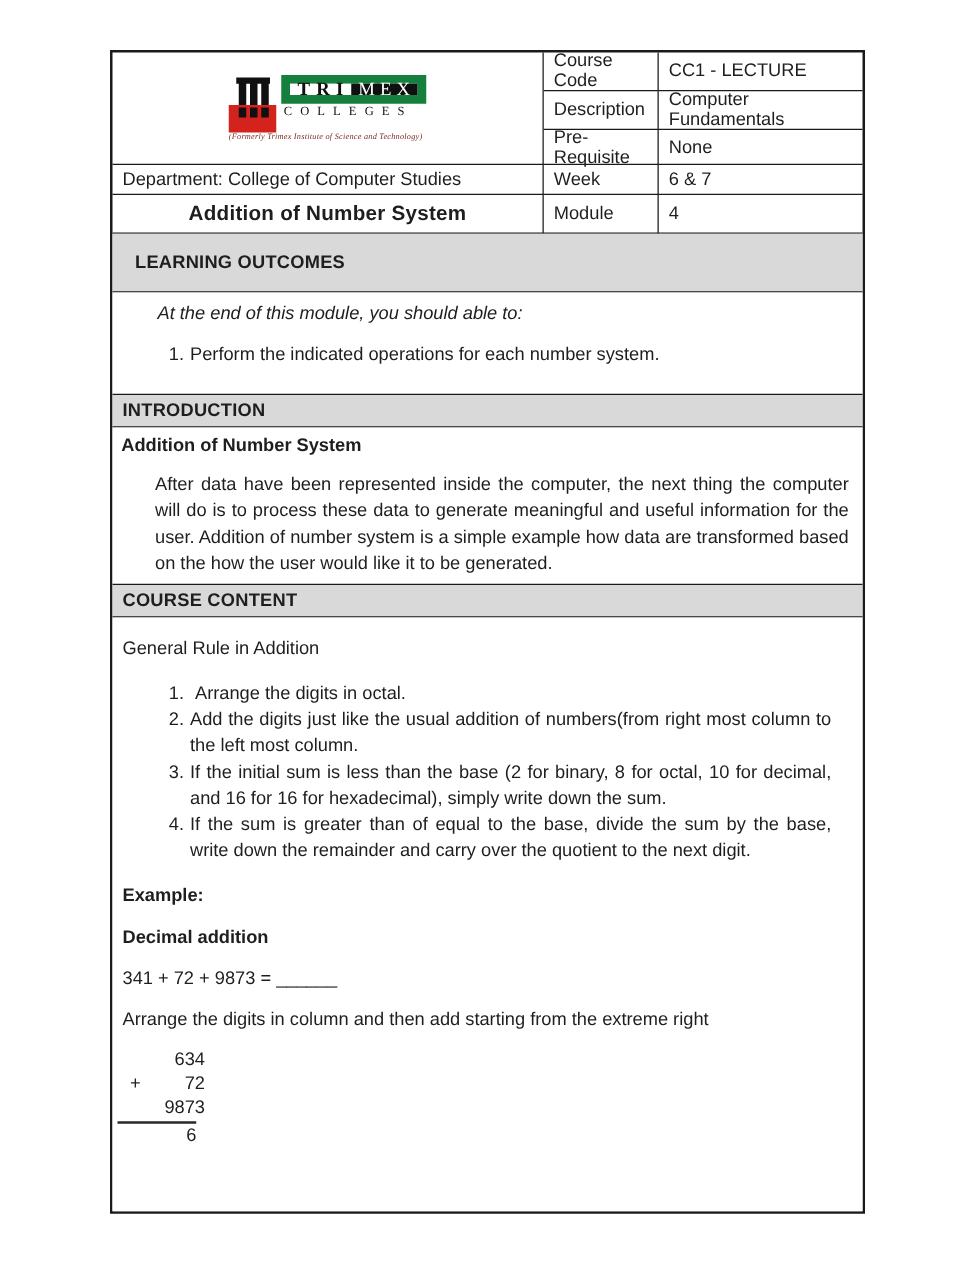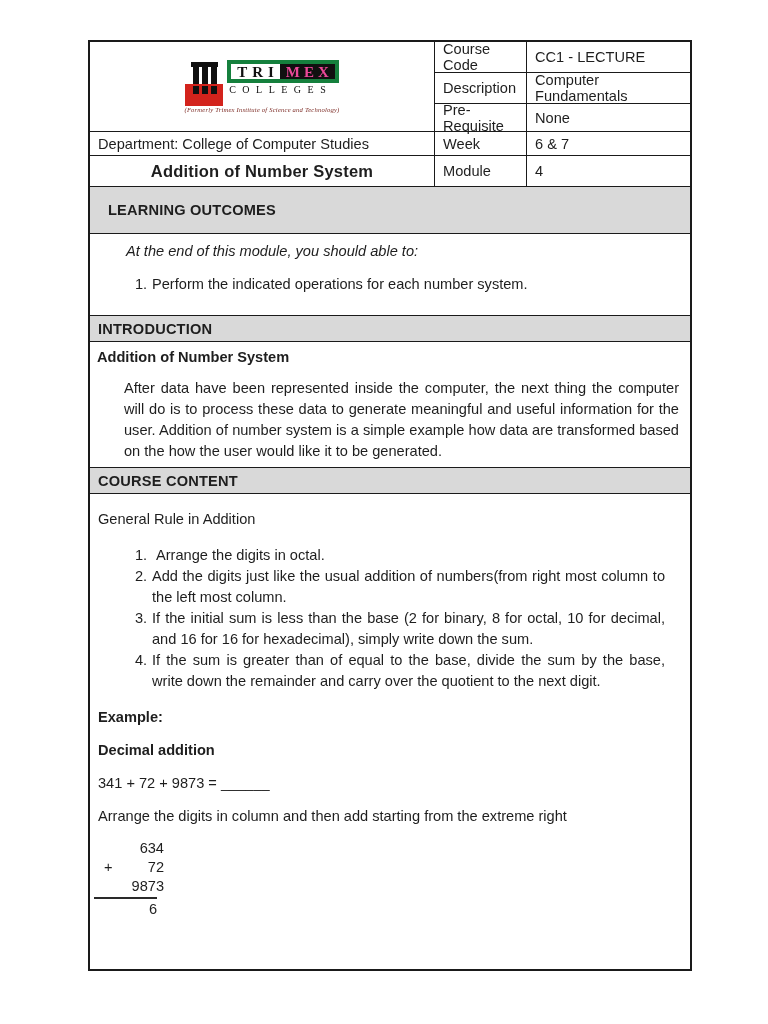--- a/index.html
+++ b/index.html
@@ -35,26 +35,26 @@
   
   .logo { display:flex; flex-direction:column; align-items:center; }
   .logo-top { display:flex; align-items:flex-start; }
   .logo-icon { position:relative; width:40px; height:46px; margin-right:2px; }
   .li-cap  { position:absolute; left:6px; top:2px; width:27px; height:5px; background:#101010; }
   .li-bar  { position:absolute; top:5px; width:6px; height:22px; background:#101010; }
   .li-b1 { left:8px; } .li-b2 { left:17px; } .li-b3 { left:26px; }
   .li-red  { position:absolute; left:0; top:24px; width:38px; height:22px; background:#d3231c; }
   .li-bar-tail { position:absolute; top:26px; width:6px; height:8px; background:#101010; }
   .logo-textcol { display:flex; flex-direction:column; }
-  .logo-namebox { display:flex; border:4px solid #15803d; height:23px;text-align:center; }
+  .logo-namebox { display:flex; border:7px solid #15803d; height:23px;text-align:center; }
   .logo-tri { background:#ffffff; color:#101010; font-family:"Liberation Serif",serif;
               font-weight:bold; font-size:15px; letter-spacing:5px;
               padding:1px 1px 0 6px; display:flex; align-items:center; }
-  .logo-mex { background:#101010; color:#ec4899; font-family:"Liberation Serif",serif;
-              font-weight:bold; font-size:15px; letter-spacing:4px;
+  .logo-mex { background:#101010; color:#ffffff; font-family:"Liberation Serif",serif;
+              font-weight:normal; font-size:15px; letter-spacing:4px;
               padding:1px 2px 0 6px; display:flex; align-items:center; }
   .logo-colleges { font-family:"Liberation Serif",serif; font-weight:normal;
                    font-size:10px; letter-spacing:6.5px; color:#101010;
                    margin-top:1px; padding-left:2px; }
   .logo-tagline { font-family:"Liberation Serif",serif; font-style:italic;
                   font-size:6.6px; color:#7c2a24; margin-top:0; align-self:flex-start;
                   letter-spacing:.2px; }
 
   
   .bar { background:#d9d9d9; border-bottom:1px solid #1a1a1a;

